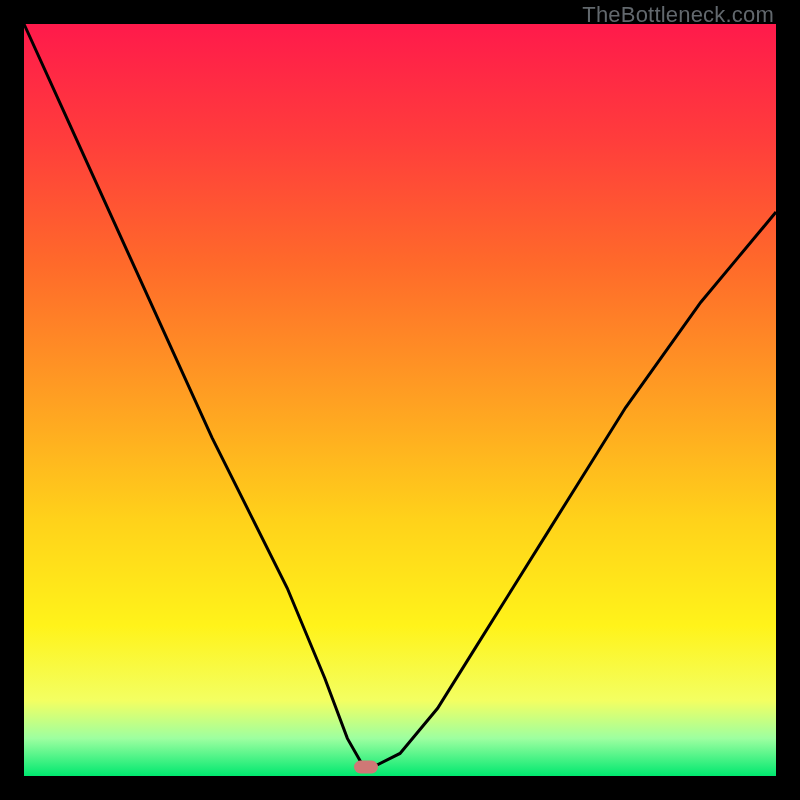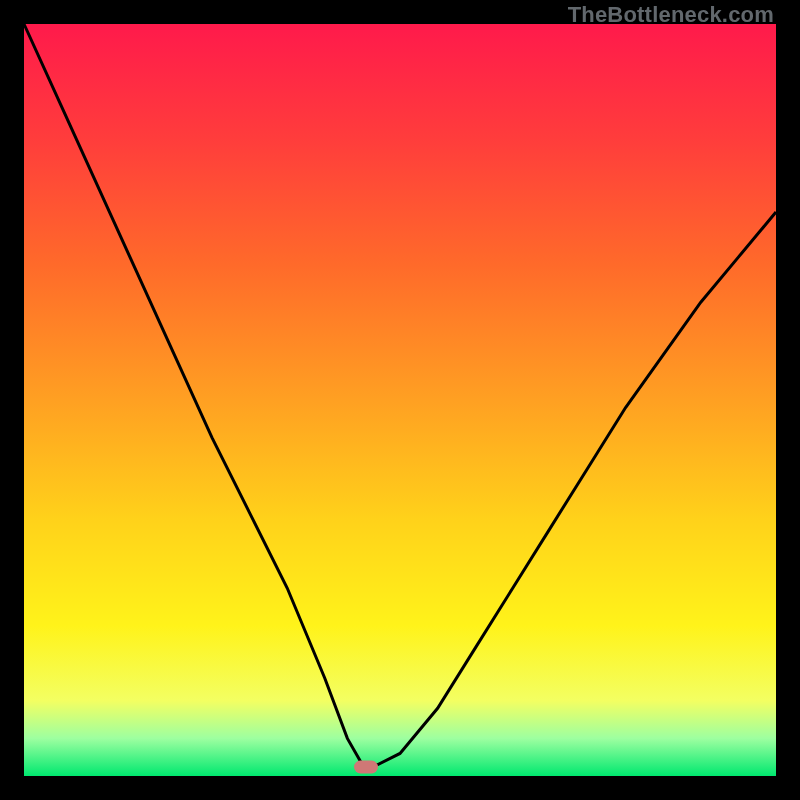--- a/index.html
+++ b/index.html
@@ -25,21 +25,21 @@
     top: 0;
     width: 100%;
     height: 100%;
   }
   .watermark {
     position: absolute;
     top: 2px;
     right: 26px;
     font-size: 22px;
     color: #62686d;
-    font-weight: 700;
+    font-weight: 400;
     letter-spacing: 0.2px;
   }
   svg.curve {
     position: absolute;
     left: 0;
     top: 0;
     width: 100%;
     height: 100%;
     overflow: visible;
   }

